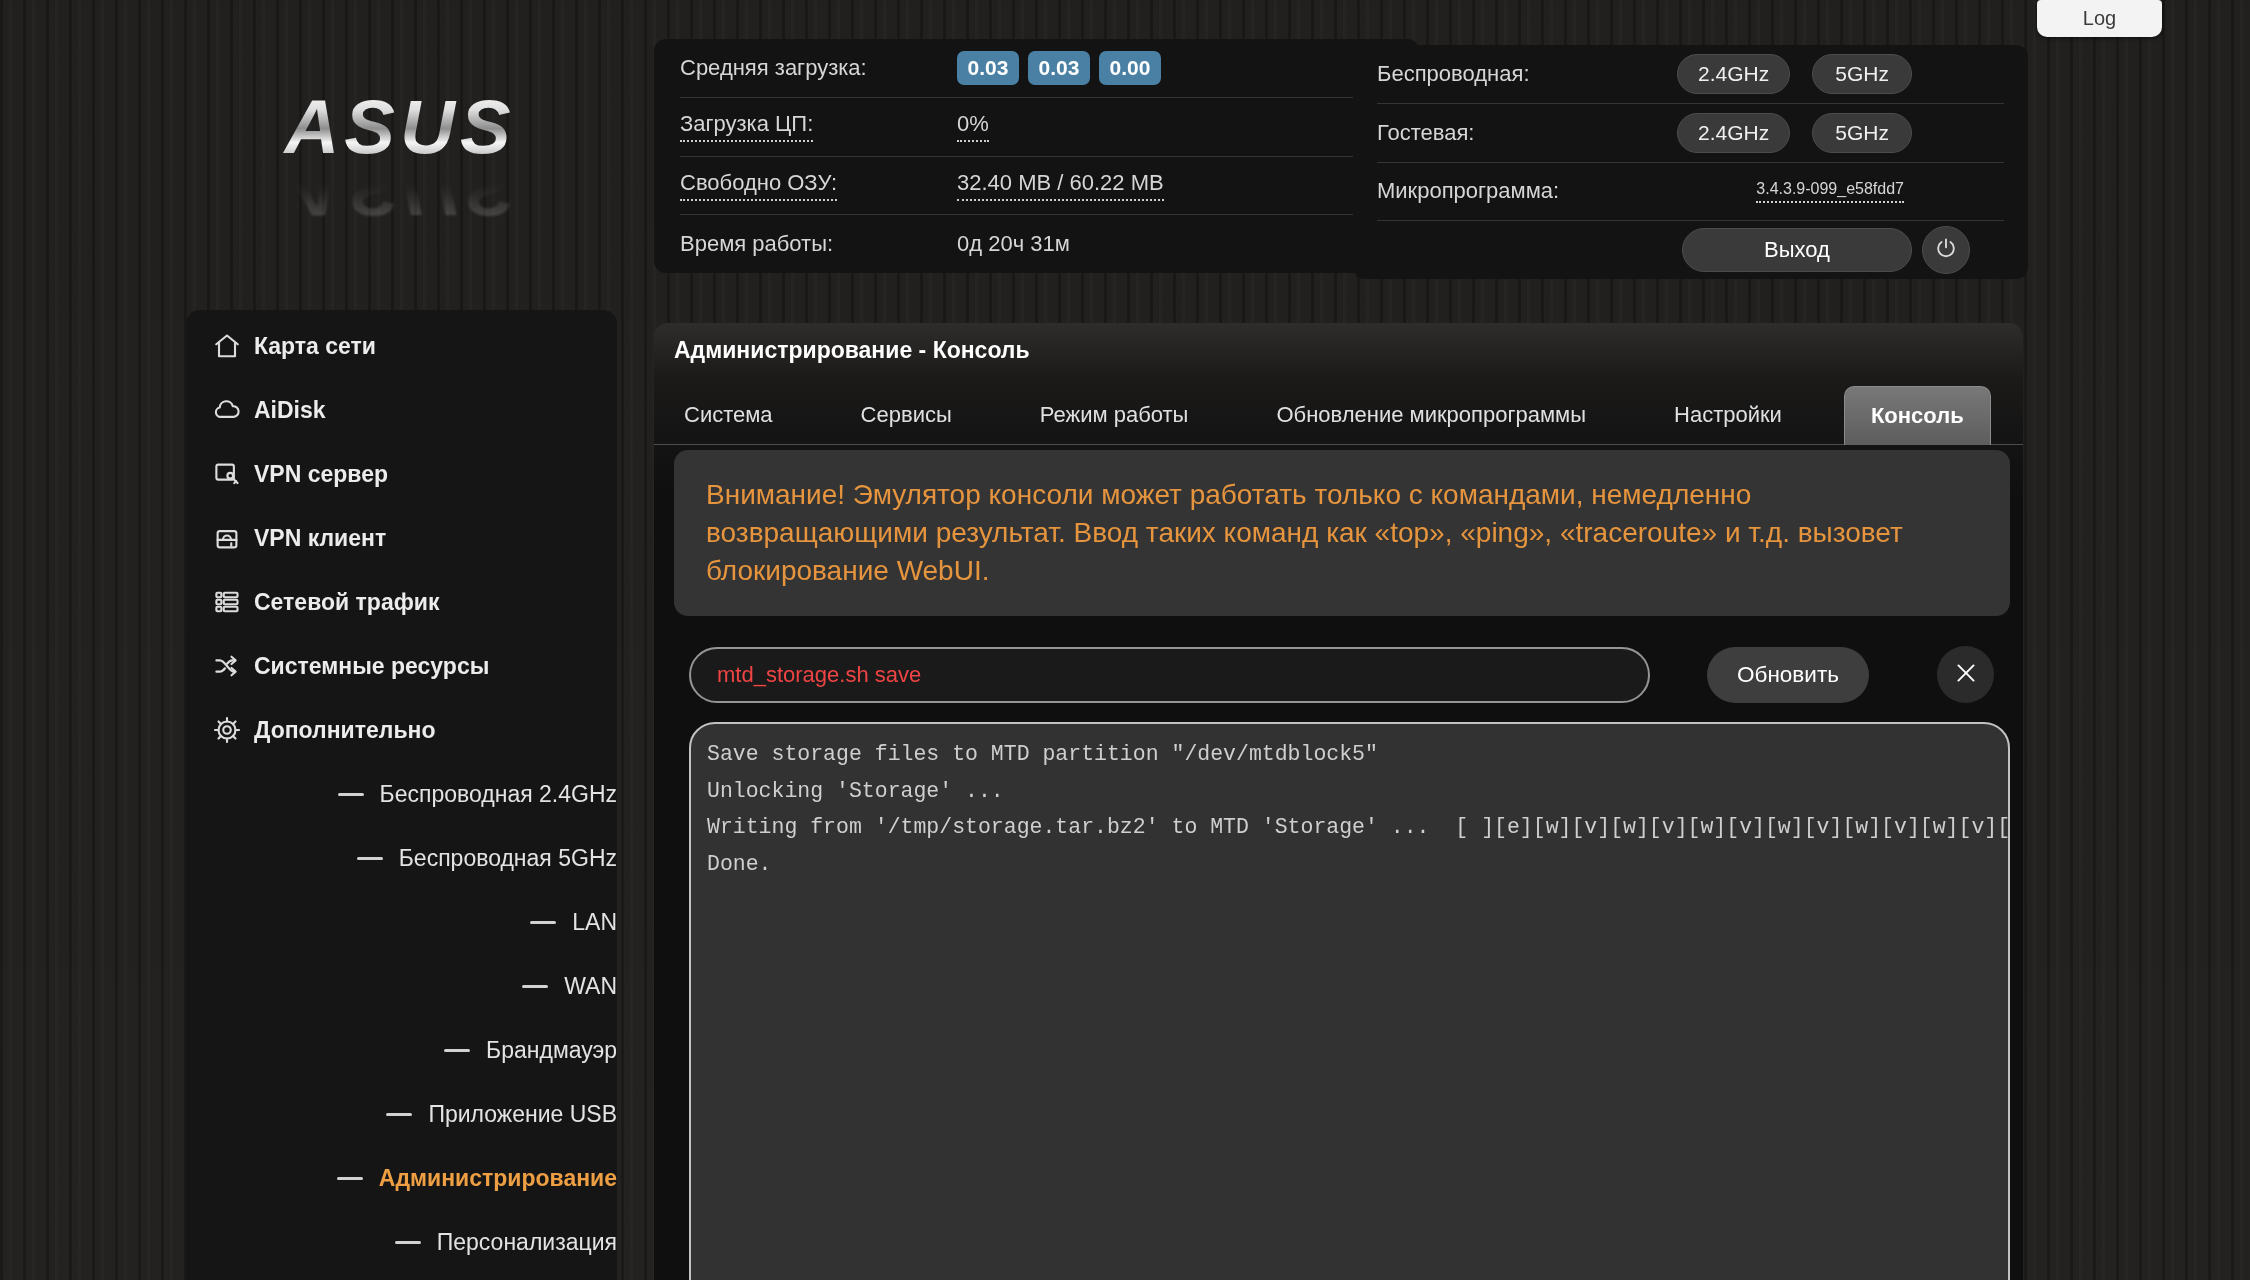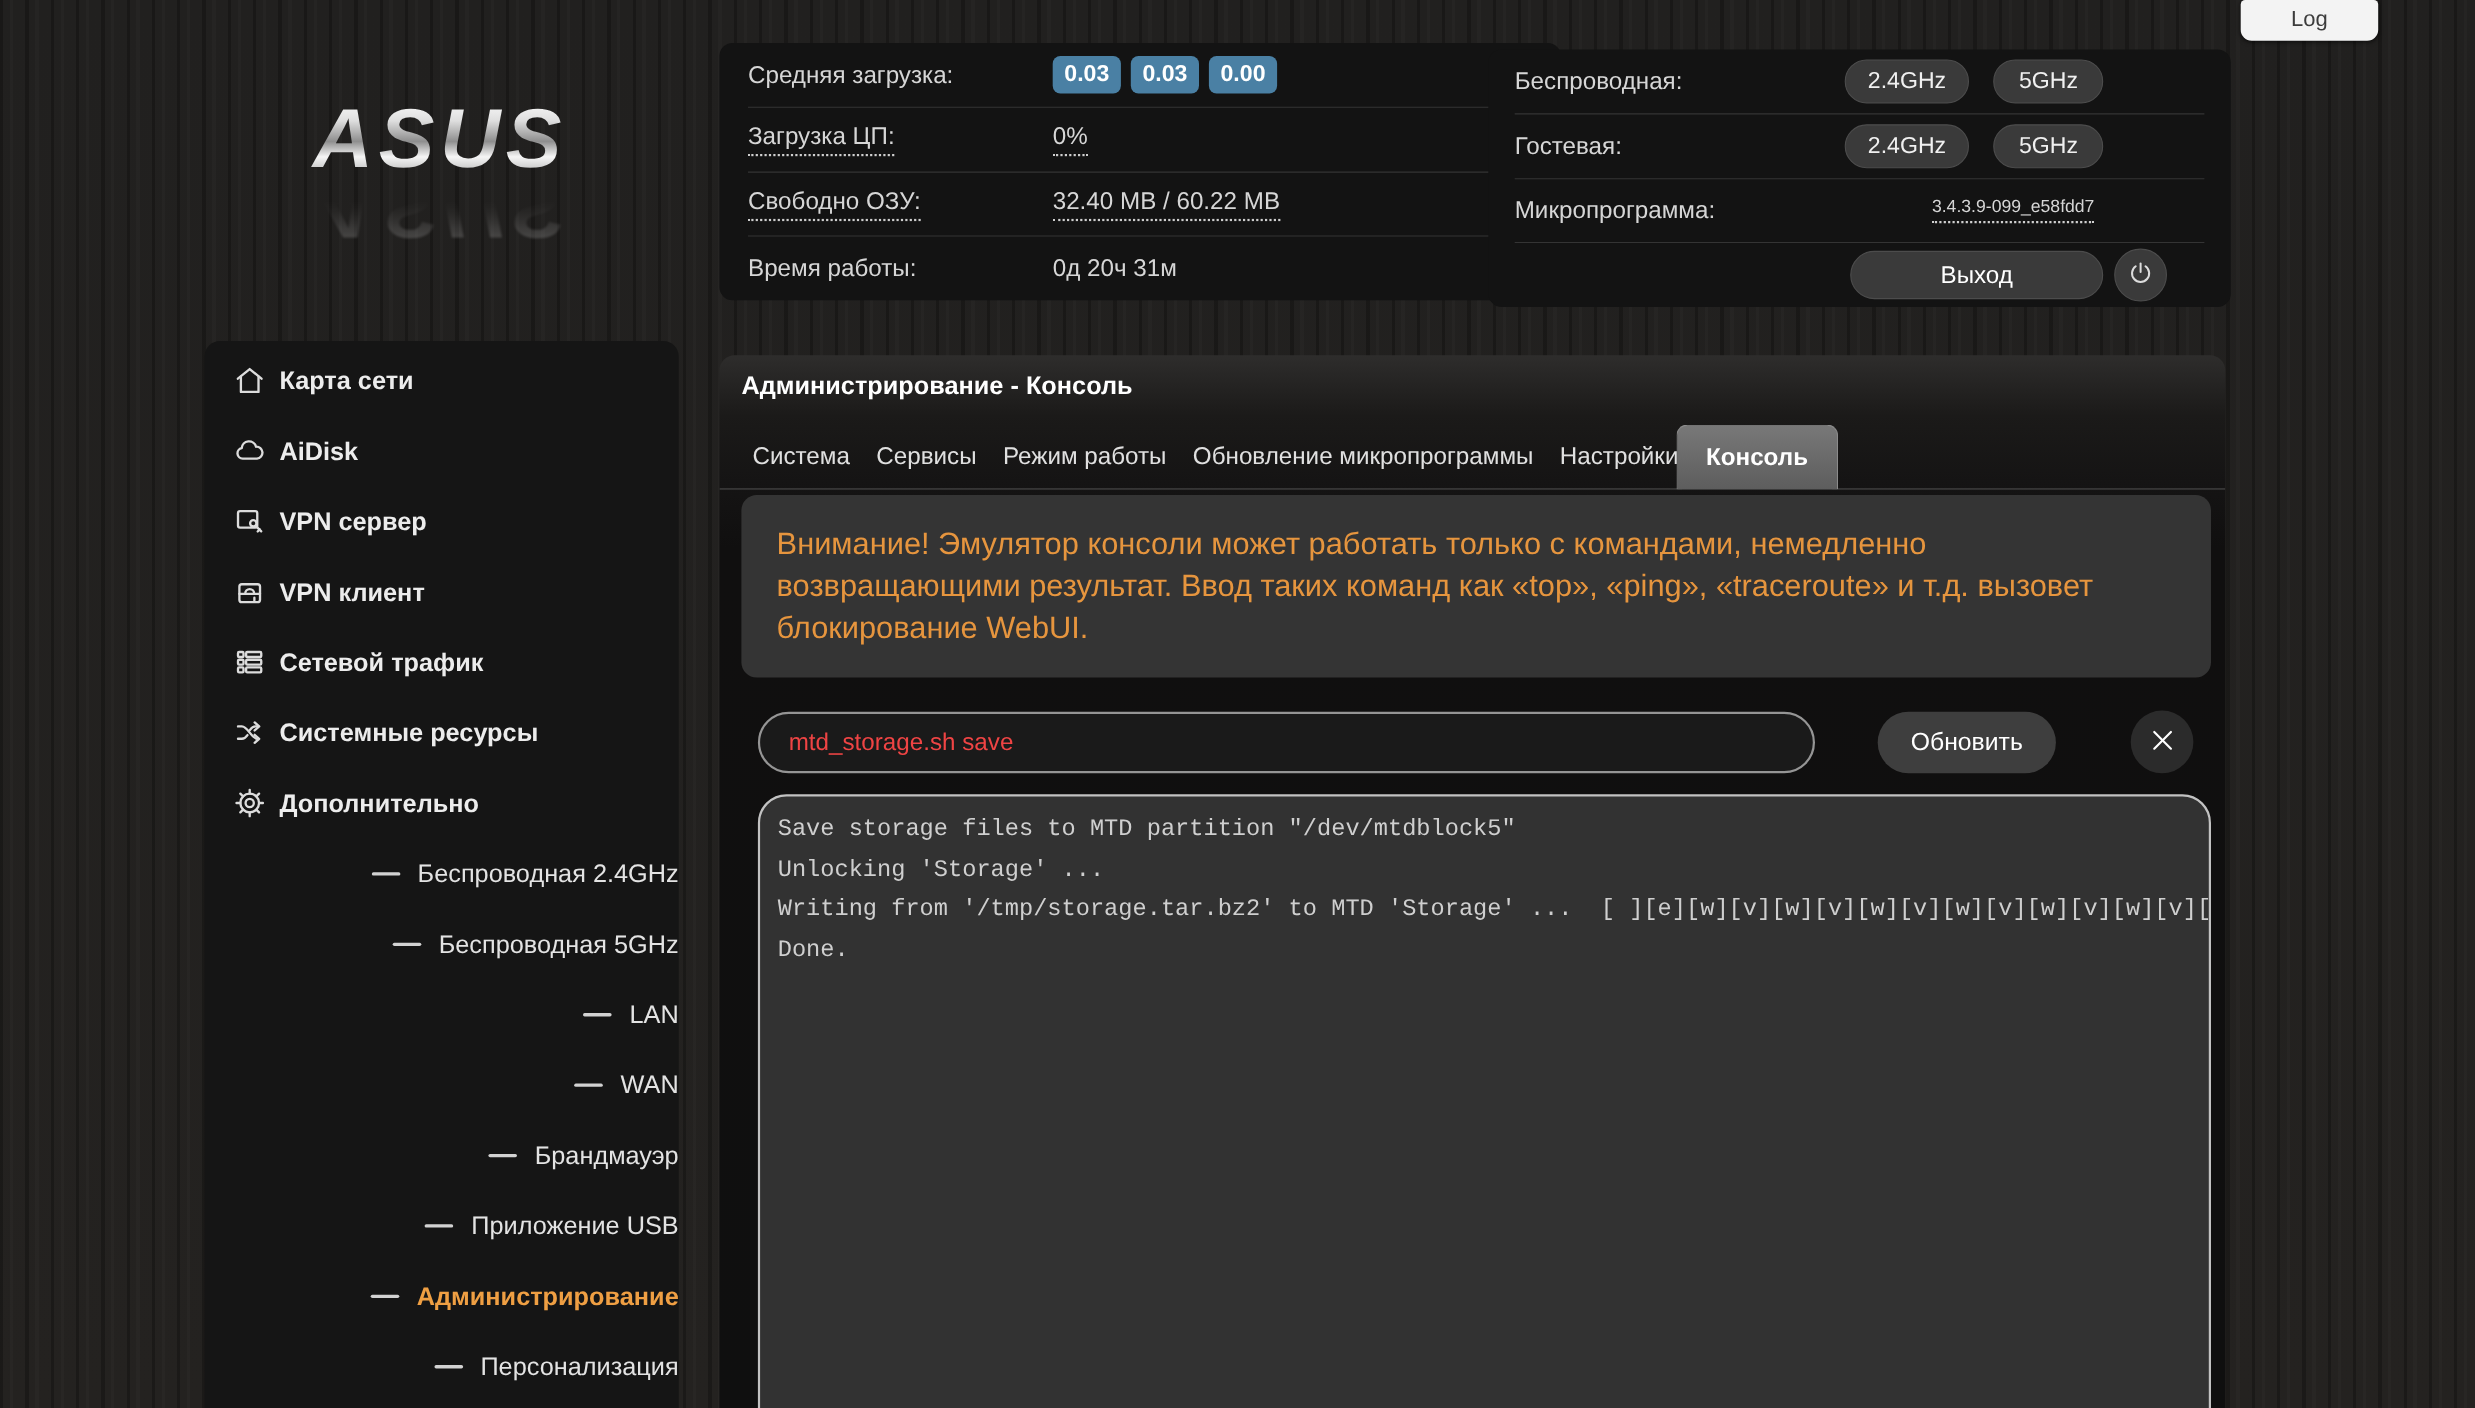--- a/index.html
+++ b/index.html
@@ -89,21 +89,21 @@
 
   
   .main-panel {
     position:absolute; left:654px; top:323px; width:1369px; height:957px;
     border-radius:14px 14px 0 0; overflow:hidden;
     background:linear-gradient(180deg,#2e2d2c 0px,#1b1a19 55px,#151414 115px,#100f0f 175px,#0f0f0f 100%);
   }
   .page-title { margin:14px 0 0 20px; font-size:23px; font-weight:700; color:#fff; }
 
   .tabs-row {
-    display:flex; align-items:center; gap:24px; height:59px;
+    display:flex; align-items:center; gap:88px; height:59px;
     margin-top:22px; padding:0 30px; border-bottom:1px solid #4d4d4d;
   }
   .tab { font-size:22px; color:#e0e0e0; cursor:pointer; white-space:nowrap; }
   .tab.active {
     align-self:stretch; display:flex; align-items:center;
     padding:0 26px; margin:0 -26px -1px;
     background:linear-gradient(180deg,#787878,#5d5d5d);
     border:1px solid #8b8b8b; border-bottom:none; border-radius:10px 10px 0 0;
     color:#fff; font-weight:700;
   }

